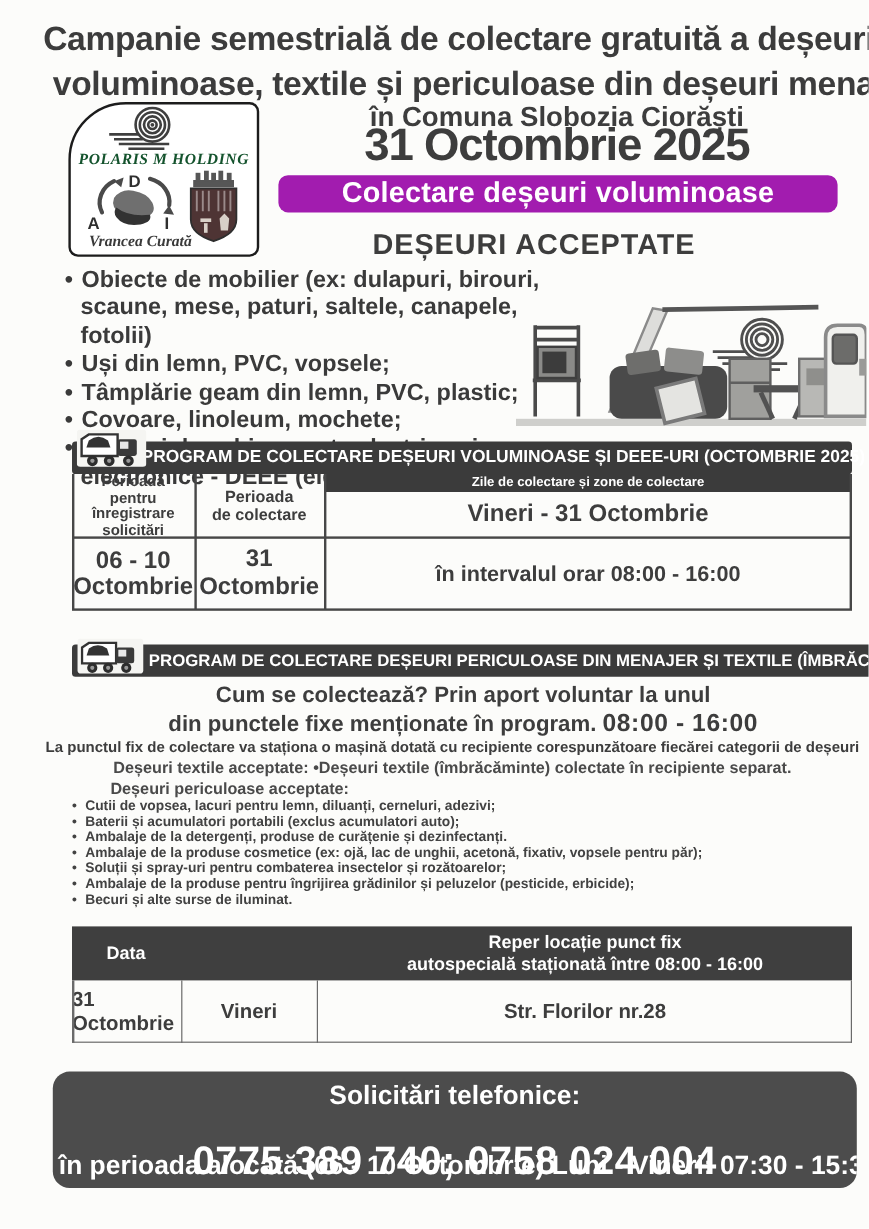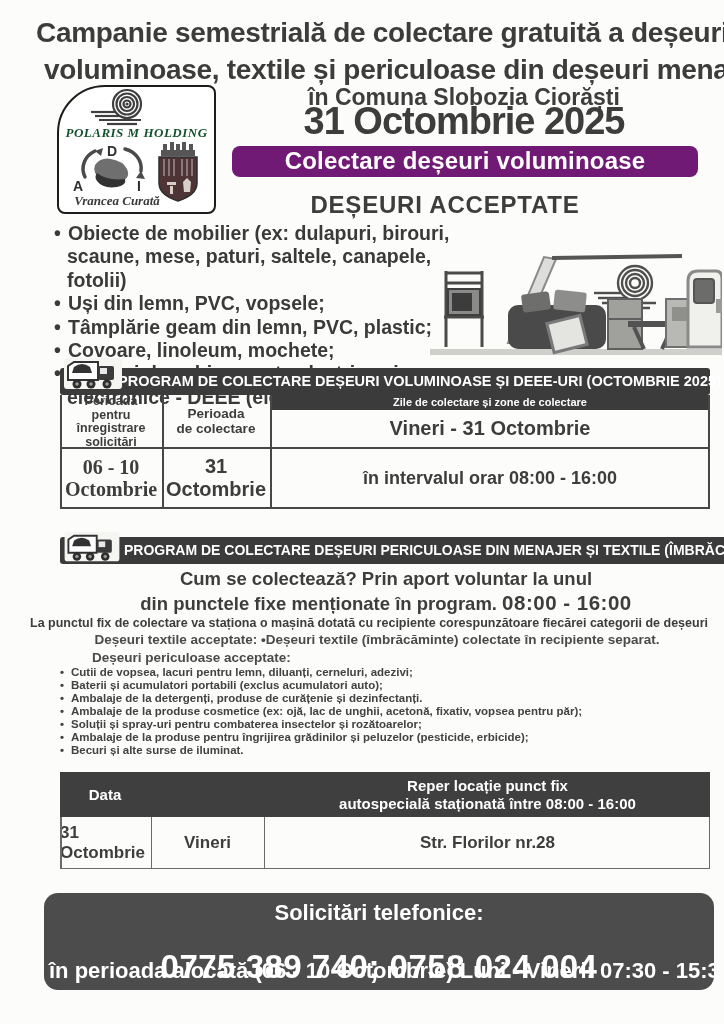--- a/index.html
+++ b/index.html
@@ -11,21 +11,21 @@
   }
   .abs { position:absolute; }
 
   
   .title-line { font-size:28px; font-weight:700; white-space:nowrap; letter-spacing:-0.3px; color:#3c3c3c; }
   .t1 { left:36px; top:17px; }
   .t2 { left:44px; top:54px; }
   .loc-line  { left:238px; top:84px;  width:452px; text-align:center; font-size:23px; font-weight:700; }
   .date-line { left:238px; top:100px; width:452px; text-align:center; font-size:38px; font-weight:700; letter-spacing:-1px; }
   .banner-volum {
-    left:232px; top:146px; width:466px; height:31px; background:#701a75; border-radius:8px;
+    left:232px; top:146px; width:466px; height:31px; background:#a21caf; border-radius:8px;
     color:#fff; font-size:24px; font-weight:700; text-align:center; line-height:30px; letter-spacing:0.2px;
   }
   .accepted-heading { left:280px; top:191px; width:330px; text-align:center; font-size:24px; font-weight:700; letter-spacing:0.8px; }
 
   
   .logobox {
     left:57px; top:85px; width:159px; height:129px; background:#fff;
     border:2px solid #1c1c1c; border-radius:48px 8px 8px 8px;
   }
   .logo-company { position:absolute; left:0; top:38px; width:100%; text-align:center;
@@ -50,21 +50,21 @@
             text-align:center; font-size:12.5px; font-weight:700; line-height:13.5px; }
   .t1-c1h > div { width:82px; }
   .t1-c2h { position:absolute; left:102px; top:31px; width:108px; height:52px; display:flex; align-items:center; justify-content:center;
             text-align:center; font-size:13.5px; font-weight:700; line-height:15px; }
   .t1-strip { position:absolute; left:210px; top:31px; width:440px; height:15px; background:#3b3b3b;
               color:#fff; font-size:11px; font-weight:700; text-align:center; line-height:15px; }
   .t1-vineri { position:absolute; left:210px; top:46px; width:440px; height:37px; display:flex; align-items:center; justify-content:center;
                font-size:20px; font-weight:700; }
   .t1-d { position:absolute; top:84px; height:60px; display:flex; align-items:center; justify-content:center;
           text-align:center; font-weight:700; }
-  .t1-d1 { left:0; width:102px; font-size:20px; line-height:22px;font-family:Liberation Serif, serif; }
+  .t1-d1 { left:0; width:102px; font-size:20px; line-height:22px; }
   .t1-d2 { left:102px; width:108px; font-size:20px; }
   .t1-d3 { left:210px; width:440px; font-size:18px; }
 
   .tbl2 { left:60px; top:772px; width:650px; height:97px; }
   .t2-head { position:absolute; left:0; top:0; width:650px; height:45px; background:#3f3f3f; }
   .t2-h { position:absolute; top:0; height:45px; display:flex; flex-direction:column; align-items:center; justify-content:center;
           color:#fff; font-size:15px; font-weight:700; line-height:18px; text-align:center; }
   .t2-h1 { left:0;   width:90px; }
   .t2-h2 { left:92px;  width:111px; }
   .t2-h3 { left:205px; width:445px; }
@@ -76,21 +76,21 @@
 
   
   .banner-pericol {
     left:60px; top:537px; width:664px; height:27px; background:#3b3b3b; border-radius:3px 0 0 3px;
     color:#fff; font-size:14px; font-weight:700; line-height:27px; text-align:center; padding-left:64px;
     white-space:nowrap; overflow:hidden;
   }
   .how1 { left:46px; top:568px; width:680px; text-align:center; font-size:18.5px; font-weight:700; }
   .how2 { left:46px; top:591px; width:680px; text-align:center; font-size:18.5px; font-weight:700; }
   .how2 .time { font-size:20.5px; letter-spacing:0.5px; }
-  .note-line    { left:30px; top:616px; width:694px; font-size:12.5px; font-weight:700; white-space:nowrap; }
+  .note-line    { left:30px; top:616px; width:694px; text-align:center; font-size:12.5px; font-weight:700; white-space:nowrap; }
   .textile-line { left:30px; top:632px; width:694px; text-align:center; font-size:13.5px; font-weight:700; white-space:nowrap; color:#4a4a4a; }
   .hazhead { left:92px; top:650px; font-size:13.5px; font-weight:700; color:#4a4a4a; }
   .hazlist { left:60px; top:666px; width:660px; font-size:11.5px; font-weight:700; line-height:13px; color:#424242; }
   .hz { display:flex; }
   .hz .dot { width:11px; flex:0 0 11px; }
 
   
   .footer { left:44px; top:893px; width:670px; height:97px; background:#4c4c4c; border-radius:14px; overflow:hidden; color:#fff; }
   .f1 { position:absolute; left:0; top:7px;  width:100%; text-align:center; font-size:22px; font-weight:700; }
   .f2 { position:absolute; left:0; top:31px; width:100%; text-align:center; font-size:33px; font-weight:700; letter-spacing:0.5px;margin-top:24px; }
@@ -315,21 +315,21 @@
     <div class="hz">
         <span class="dot">•</span>
         <span>Baterii și acumulatori portabili (exclus acumulatori auto);</span>
       </div>
     <div class="hz">
         <span class="dot">•</span>
         <span>Ambalaje de la detergenți, produse de curățenie și dezinfectanți.</span>
       </div>
     <div class="hz">
         <span class="dot">•</span>
-        <span>Ambalaje de la produse cosmetice (ex: ojă, lac de unghii, acetonă, fixativ, vopsea pentru păr);</span>
+        <span>Ambalaje de la produse cosmetice (ex: ojă, lac de unghii, acetonă, fixativ, vopsele pentru păr);</span>
       </div>
     <div class="hz">
         <span class="dot">•</span>
         <span>Soluții și spray-uri pentru combaterea insectelor și rozătoarelor;</span>
       </div>
     <div class="hz">
         <span class="dot">•</span>
         <span>Ambalaje de la produse pentru îngrijirea grădinilor și peluzelor (pesticide, erbicide);</span>
       </div>
     <div class="hz">

